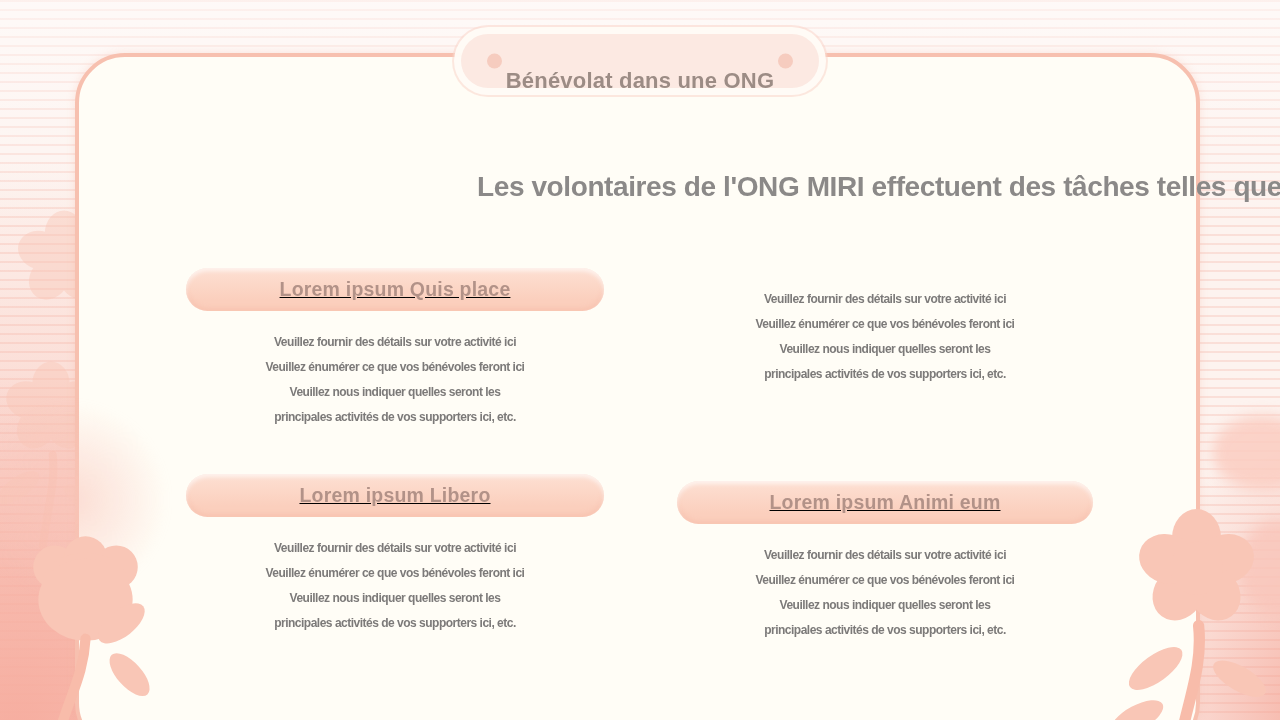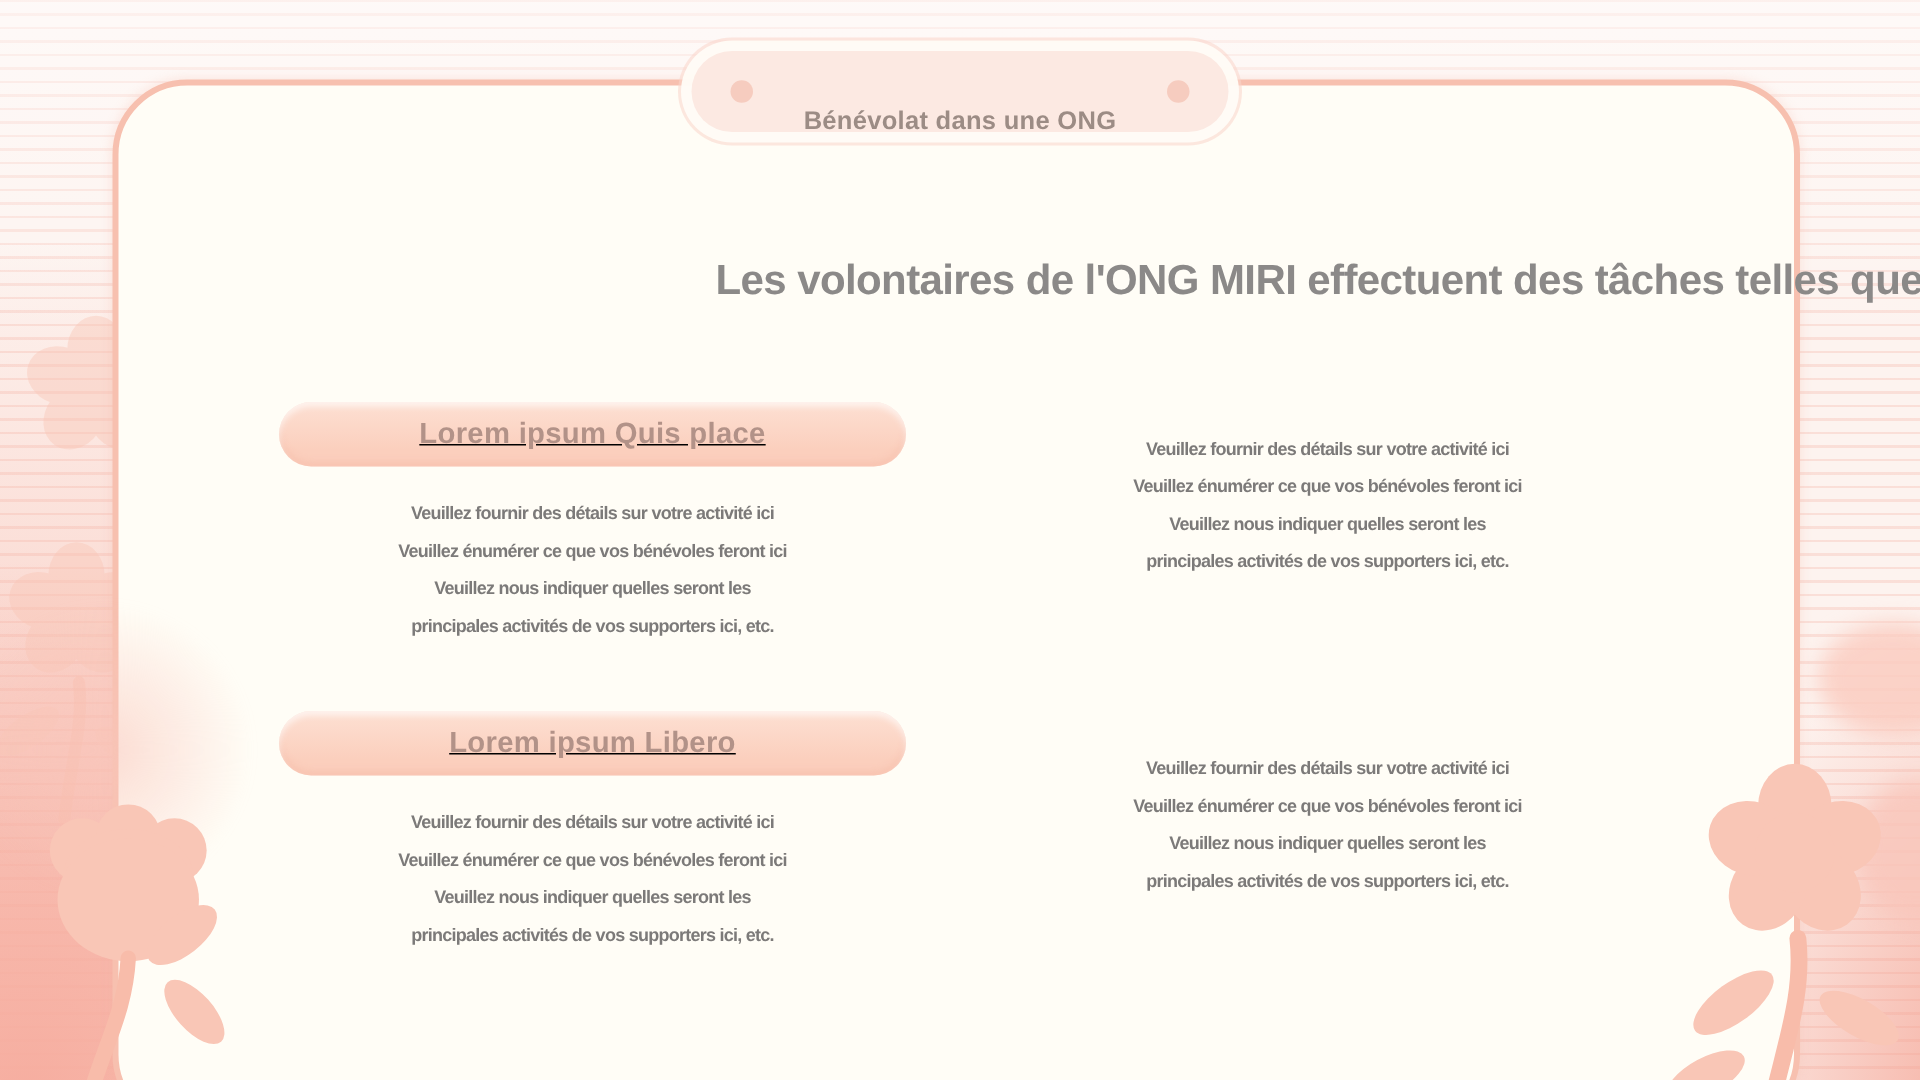--- a/index.html
+++ b/index.html
@@ -38,21 +38,21 @@
   #badge{
     position:absolute;left:50%;top:34px;transform:translateX(-50%);
     width:358px;height:54px;z-index:5;border-radius:28px;
     background:var(--badge-bg,#fce9e2);
     box-shadow:0 0 0 7px rgba(255,252,247,.95), 0 0 0 9px rgba(249,214,202,.55);
     display:flex;align-items:center;justify-content:center;
   }
   .badge-dot{position:absolute;top:50%;width:15px;height:15px;border-radius:50%;
     background:var(--badge-dot,#f6ccbf);transform:translateY(-50%);}
   .badge-dot.left{left:26px;} .badge-dot.right{right:26px;}
-  #badge .label{font-size:17px;font-weight:bold;color:var(--badge-text,#9c8c85);letter-spacing:.2px;margin-top:40px;}
+  #badge .label{font-size:22px;font-weight:bold;color:var(--badge-text,#9c8c85);letter-spacing:.2px;margin-top:40px;}
 
   #title{
     position:absolute;left:2px;top:171px;width:100%;z-index:3;
     text-align:right;font-size:28px;font-weight:bold;
     color:var(--title-text,#8b8988);letter-spacing:-0.4px;
   }
 
   .task{position:absolute;width:418px;z-index:3;}
   .task.t1{left:186px;top:268px;}
   .task.t2{left:677px;top:268px;width:416px;}
@@ -152,20 +152,23 @@
     </div>
     <div class="lines">
       <div class="line">Veuillez fournir des détails sur votre activité ici</div>
       <div class="line">Veuillez énumérer ce que vos bénévoles feront ici</div>
       <div class="line">Veuillez nous indiquer quelles seront les</div>
       <div class="line">principales activités de vos supporters ici, etc.</div>
     </div>
   </div>
 
   <div class="task t4">
+    <div class="pill">
+      <span class="label">Lorem ipsum Animi eum</span>
+    </div>
     <div class="lines">
       <div class="line">Veuillez fournir des détails sur votre activité ici</div>
       <div class="line">Veuillez énumérer ce que vos bénévoles feront ici</div>
       <div class="line">Veuillez nous indiquer quelles seront les</div>
       <div class="line">principales activités de vos supporters ici, etc.</div>
     </div>
   </div>
 
   <div class="corner-flower" id="tulip">
     <svg viewBox="0 0 150 200" fill="currentColor">

